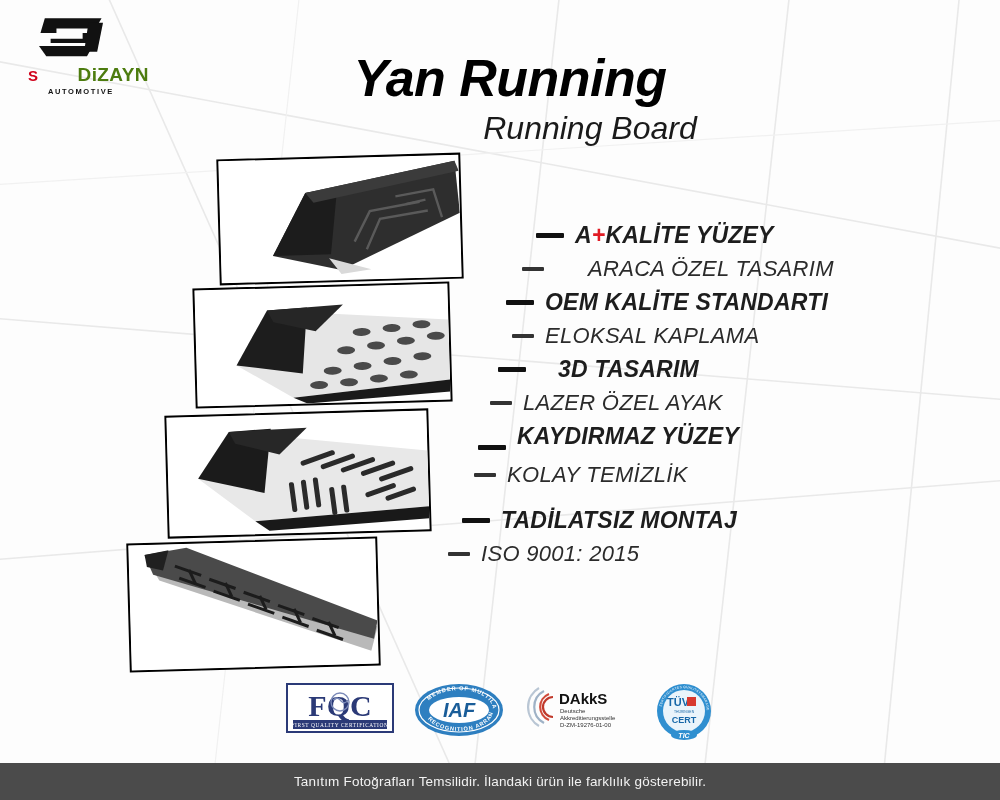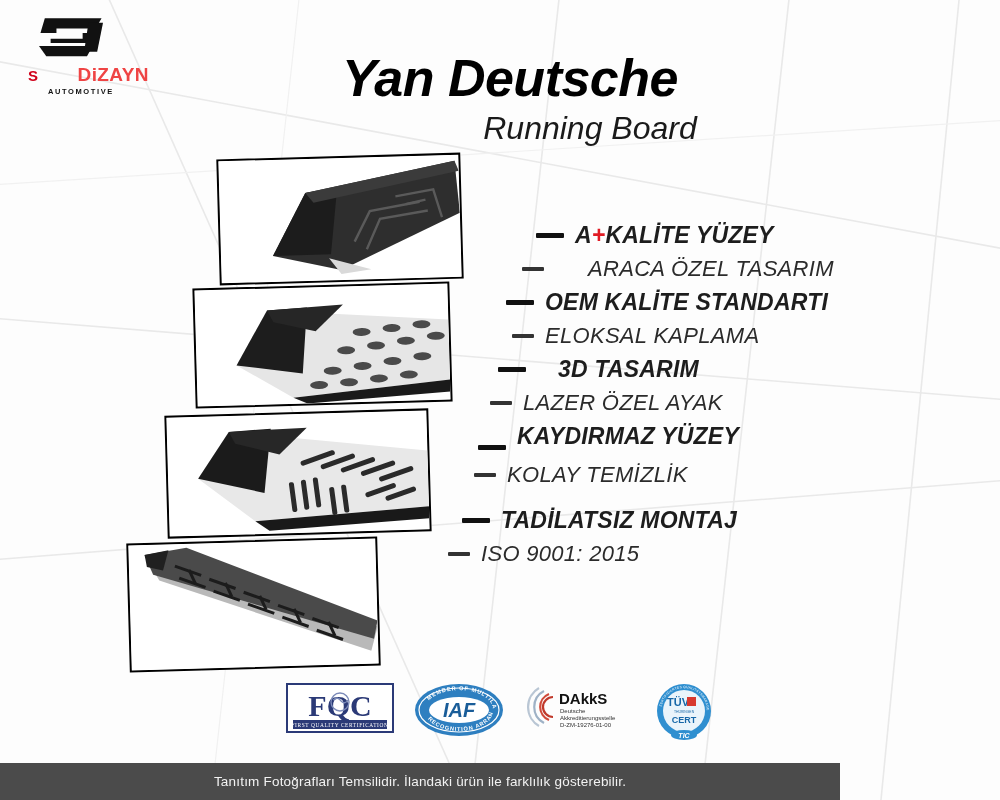--- a/index.html
+++ b/index.html
@@ -13,21 +13,21 @@
 
   
   .bg-lines{position:absolute;inset:0;pointer-events:none;}
   .bg-lines svg{width:100%;height:100%;display:block;}
 
   
   .logo{position:absolute;left:26px;top:14px;width:130px;}
   .logo-mark{width:74px;height:48px;display:block;margin-left:8px;}
   .logo-word{display:flex;align-items:baseline;gap:4px;margin-top:2px;margin-left:2px;}
   .logo-s{color:#d0021b;font-weight:bold;font-size:15px;letter-spacing:-.5px;}
-  .logo-name{color:#ef4444;font-weight:bold;font-size:19px;letter-spacing:.4px;padding-left:36px;}
+  .logo-name{color:#4d7c0f;font-weight:bold;font-size:19px;letter-spacing:.4px;padding-left:36px;}
   .logo-sub{color:#111;font-size:7.5px;font-weight:bold;letter-spacing:1.6px;
             margin-left:22px;margin-top:1px;}
 
   
   .title-main{
     position:absolute;left:300px;top:52px;width:420px;
     font-size:52px;font-weight:bold;font-style:italic;color:#000;
     letter-spacing:-0.5px;text-align:center;line-height:1;
   }
   .title-sub{
@@ -68,21 +68,21 @@
   .f8{margin-left:22px;margin-bottom:7px;}
   .f9{margin-left:8px;margin-bottom:0px;}
 
   
   .certs{position:absolute;left:285px;top:682px;width:430px;height:62px;
          display:flex;align-items:flex-start;justify-content:space-between;}
   .cert{flex:none;}
 
   
   .footer{
-    position:absolute;left:0;bottom:0;width:840px;height:37px;
+    position:absolute;left:0;bottom:0;width:1000px;height:37px;
     background:#4b4b4b;color:#f2f2f2;
     display:flex;align-items:center;justify-content:center;
     font-size:13.5px;letter-spacing:.2px;
   }
 </style>
 </head>
 <body>
 
 <div class="page">
 
@@ -110,21 +110,21 @@
       <path fill="#111" d="M6 44 L80 44 L72 58 L16 58 Z"></path>
       <path fill="#111" d="M74 12 L94 12 L86 52 L68 52 Z"></path>
     </svg>
     <div class="logo-word">
       <span class="logo-s">S</span>
       <span class="logo-name">DiZAYN</span>
     </div>
     <div class="logo-sub">AUTOMOTIVE</div>
   </div>
 
-  <div class="title-main">Yan Deutsche</div>
+  <div class="title-main">Yan Running</div>
   <div class="title-sub">Running Board</div>
 
   <div class="shots">
 
     <div class="shot shot-1">
       <svg viewBox="0 0 240 122" preserveAspectRatio="none">
         <rect width="240" height="122" fill="#fff"></rect>
         <path d="M52 96 L86 34 L236 6 L240 58 L120 112 Z" fill="#2e2e2e"></path>
         <path d="M52 96 L86 34 L118 30 L110 96 Z" fill="#1c1c1c"></path>
         <path d="M86 34 L236 6 L240 16 L94 44 Z" fill="#3b3b3b"></path>

